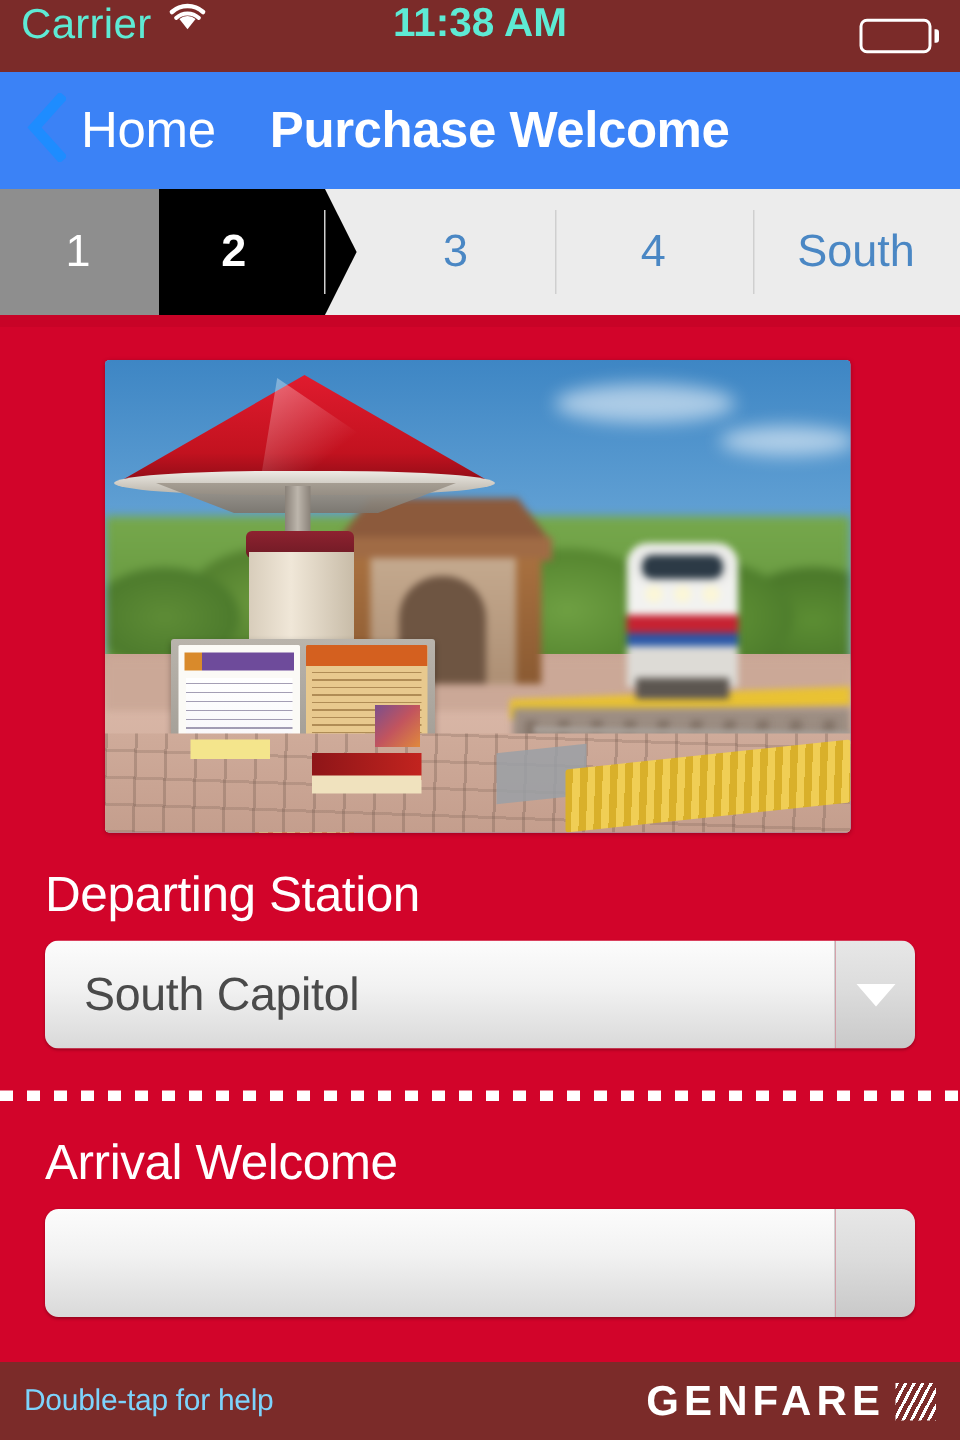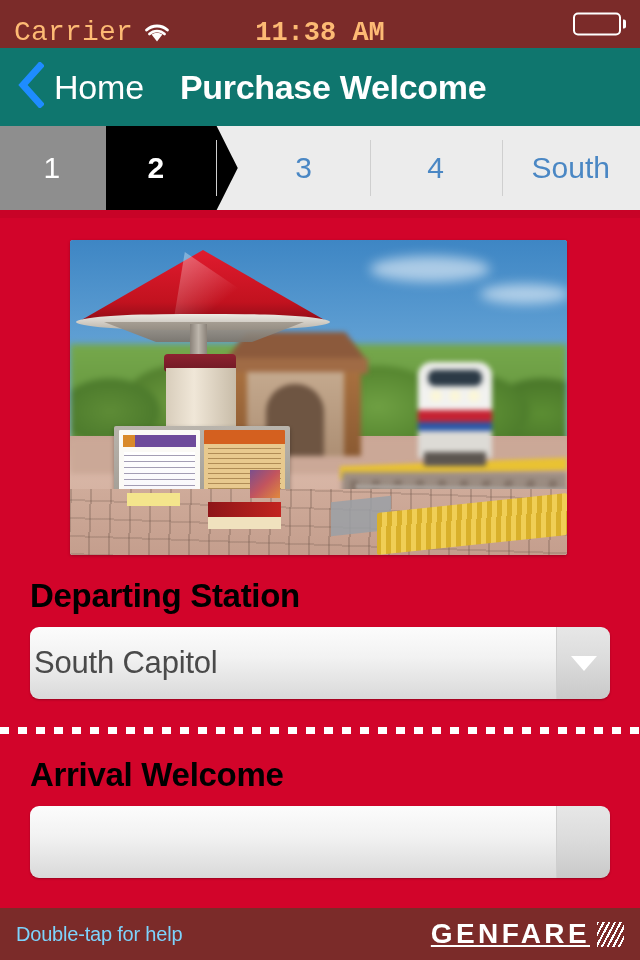--- a/index.html
+++ b/index.html
@@ -6,45 +6,45 @@
   html,body { width:640px; height:960px; overflow:hidden; }
   body {
     font-family:"Liberation Sans", sans-serif;
     background:#D2042A;
     -webkit-font-smoothing:antialiased;
   }
   #app { position:relative; width:640px; height:960px; overflow:hidden; }
 
   
   .statusbar {
-    height:48px; background:#7B2B29; color:#fdba74;
-    display:flex; align-items:flex-end; position:relative;font-family:Liberation Mono, monospace;
+    height:48px; background:#7B2B29; color:#5eead4;
+    display:flex; align-items:flex-start; position:relative;
   }
   .carrier { font-size:28px; margin-left:14px; letter-spacing:.2px; }
   .wifi-icon { margin-left:10px; display:block; }
   .clock {
     position:absolute; left:0; right:0; text-align:center;
-    font-size:27px; font-weight:bold; pointer-events:none;margin-top:16px;
+    font-size:27px; font-weight:bold; pointer-events:none;
   }
   .battery {
     position:absolute; right:14px; top:50%; transform:translateY(-50%);
     display:flex; align-items:center;
   }
   .battery-body {
     width:48px; height:23px; border:2px solid #fff;
     border-radius:5px; background:transparent;
   }
   .battery-cap {
     width:3px; height:9px; background:#fff; margin-left:2px;
     border-radius:0 2px 2px 0;
   }
 
   
   .navbar {
-    height:78px; background:#0f766e;
+    height:78px; background:#3b82f6;
     display:flex; align-items:center; position:relative;
   }
   .back-btn {
     display:flex; align-items:center; margin-left:18px; cursor:pointer;
   }
   .back-chevron { display:block; }
   .back-label {
     color:#fff; font-size:34px; margin-left:10px; letter-spacing:-.2px;
   }
   .nav-title {
@@ -293,29 +293,29 @@
 
   
   .welcome {
     text-align:center; color:#fff; font-size:34px; font-weight:bold;
     margin-top:36px; letter-spacing:-.2px;
   }
 
   
   .field-group { padding:0 30px; margin-top:22px; }
   .field-label {
-    color:#000000; font-size:33px; font-weight:bold; letter-spacing:-.3px;
+    color:#ffffff; font-size:33px; font-weight:normal; letter-spacing:-.3px;
   }
   .select-wrap {
     margin-top:12px; height:72px; display:flex;
     border-radius:9px; overflow:hidden;
     box-shadow:0 1px 2px rgba(0,0,0,.28);
   }
   .select-face {
-    flex:1; display:flex; align-items:center; padding-left:4px;
+    flex:1; display:flex; align-items:center; padding-left:26px;
     background:linear-gradient(#FCFCFC 0%, #F2F2F2 42%, #D9D9D9 100%);
     color:#4A4A4A; font-size:31px; letter-spacing:-.2px;
   }
   .select-arrow-box {
     width:54px; display:flex; align-items:center; justify-content:center;
     background:linear-gradient(#E7E7E7 0%, #DCDCDC 45%, #C9C9C9 100%);
     border-left:1px solid #CFCFCF;
   }
   .caret {
     width:0; height:0; border-left:13px solid transparent;
@@ -329,21 +329,21 @@
 
   
   .footer {
     position:absolute; left:0; right:0; bottom:0; height:52px;
     background:#7B2B29; display:flex; align-items:center;
     justify-content:space-between; padding:0 16px;
   }
   .footer-text { color:#7dd3fc; font-size:20px; letter-spacing:-.2px; }
   .brand { display:flex; align-items:center; }
   .brand-name {
-    color:#fff; font-size:28px; font-weight:bold; letter-spacing:3.4px;text-decoration:underline;
+    color:#fff; font-size:28px; font-weight:bold; letter-spacing:3.4px;
   }
   .brand-mark {
     width:27px; height:25px; margin-left:7px;
     background:repeating-linear-gradient(118deg,#fff 0 2px, transparent 2px 5px);
   }
 </style>
 </head>
 <body>
 
 <div id="app">

